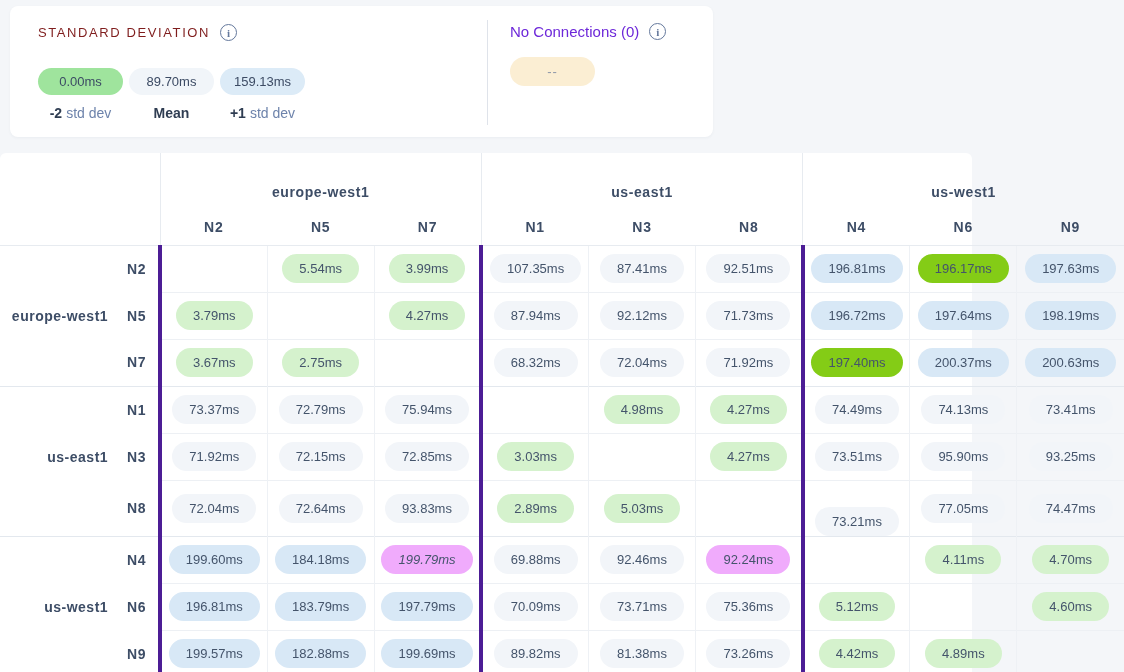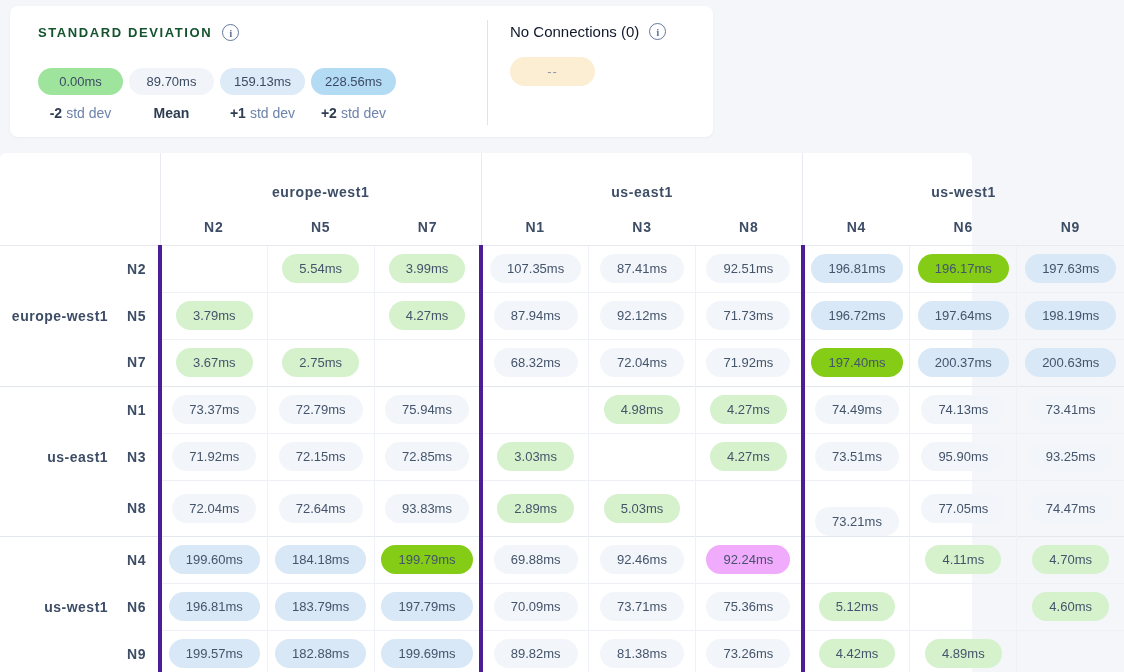--- a/index.html
+++ b/index.html
@@ -16,22 +16,22 @@
   .legend-card {
     position:absolute; left:10px; top:6px;
     width:703px; height:131px;
     background:#ffffff; border-radius:8px;
     box-shadow:0 1px 3px rgba(60,75,100,.05);
     display:flex;
   }
   .legend-left { width:477px; padding:18px 0 0 28px; }
   .legend-title-row { display:flex; align-items:center; gap:10px; }
   .legend-title {
-    font-size:13px; font-weight:700; letter-spacing:1.6px;
-    color:#14532d;
+    font-size:13px; font-weight:400; letter-spacing:1.6px;
+    color:#7f1d1d;
   }
   .info-icon {
     width:17px; height:17px; border:1.5px solid #64789c; border-radius:50%;
     color:#64789c; display:inline-flex; align-items:center; justify-content:center;
     font-size:11px; font-weight:700; font-family:"Liberation Serif", serif;
     cursor:pointer; flex:0 0 auto;
   }
   .info-icon::before { content:"i"; }
   .legend-items { display:flex; gap:6px; margin-top:27px; }
   .legend-item { display:flex; flex-direction:column; align-items:center; gap:10px; }
@@ -41,21 +41,21 @@
     font-size:13px; color:#3c4b64;
   }
   .legend-label { font-size:14px; white-space:nowrap; }
   .legend-label .lbl-bold { font-weight:700; color:#2f3d52; }
   .legend-label .lbl-rest { color:#6d83ab; margin-left:4px; }
 
   .legend-divider { width:1px; background:#dfe3ea; margin:14px 0 12px 0; }
 
   .no-conn { padding:17px 0 0 22px; }
   .no-conn-title-row { display:flex; align-items:center; gap:10px; }
-  .no-conn-title { font-size:15px; color:#0f172a; }
+  .no-conn-title { font-size:15px; color:#6d28d9; }
   .no-conn-pill {
     margin-top:17px; width:85px; height:29px; border-radius:15px;
     display:flex; align-items:center; justify-content:center;
     font-size:13px; color:#8d97a8; letter-spacing:1px;
   }
 
   
   .matrix-wrap {
     position:absolute; left:0; top:153px; width:972px;
     background:#ffffff; border-radius:6px 6px 0 0;
@@ -114,24 +114,20 @@
           <div class="legend-label"><span class="lbl-bold">-2</span><span class="lbl-rest">std dev</span></div>
         </div>
         <div class="legend-item">
           <div class="legend-pill" style="background: rgb(241, 245, 249);">89.70ms</div>
           <div class="legend-label"><span class="lbl-bold">Mean</span></div>
         </div>
         <div class="legend-item">
           <div class="legend-pill" style="background: rgb(220, 235, 247);">159.13ms</div>
           <div class="legend-label"><span class="lbl-bold">+1</span><span class="lbl-rest">std dev</span></div>
         </div>
-        <div class="legend-item">
-          <div class="legend-pill" style="background: rgb(179, 219, 244);">228.56ms</div>
-          <div class="legend-label"><span class="lbl-bold">+2</span><span class="lbl-rest">std dev</span></div>
-        </div>
       </div>
   </div>
   <div class="legend-divider"></div>
   <div class="no-conn">
     <div class="no-conn-title-row">
       <span class="no-conn-title">No Connections (0)</span>
       <span class="info-icon"></span>
     </div>
     <div class="no-conn-pill" id="no-conn-pill" style="background: rgb(251, 238, 211);">--</div>
   </div>
@@ -240,21 +236,21 @@
           <td><span class="cell-pill" style="background: rgb(213, 242, 205);">5.03ms</span></td>
           <td></td>
           <td class="group-start"><span class="cell-pill" style="background: rgb(242, 245, 249); margin-top: 26px;">73.21ms</span></td>
           <td><span class="cell-pill" style="background: rgb(242, 245, 249);">77.05ms</span></td>
           <td><span class="cell-pill" style="background: rgb(242, 245, 249);">74.47ms</span></td>
         </tr>
         <tr class="group-sep">
           <th class="row-label"><span class="row-node">N4</span></th>
           <td class="group-start"><span class="cell-pill" style="background: rgb(216, 232, 246);">199.60ms</span></td>
           <td><span class="cell-pill" style="background: rgb(216, 232, 246);">184.18ms</span></td>
-          <td><span class="cell-pill" style="background: #84cc16;">199.79ms</span></td>
+          <td><span class="cell-pill" style="background: #f0abfc; font-style: italic;">199.79ms</span></td>
           <td class="group-start"><span class="cell-pill" style="background: rgb(242, 245, 249);">69.88ms</span></td>
           <td><span class="cell-pill" style="background: rgb(242, 245, 249);">92.46ms</span></td>
           <td><span class="cell-pill" style="background: #f0abfc;">92.24ms</span></td>
           <td class="group-start"></td>
           <td><span class="cell-pill" style="background: rgb(213, 242, 205);">4.11ms</span></td>
           <td><span class="cell-pill" style="background: rgb(213, 242, 205);">4.70ms</span></td>
         </tr>
         <tr>
           <th class="row-label"><span class="row-region">us-west1</span><span class="row-node">N6</span></th>
           <td class="group-start"><span class="cell-pill" style="background: rgb(216, 232, 246);">196.81ms</span></td>

